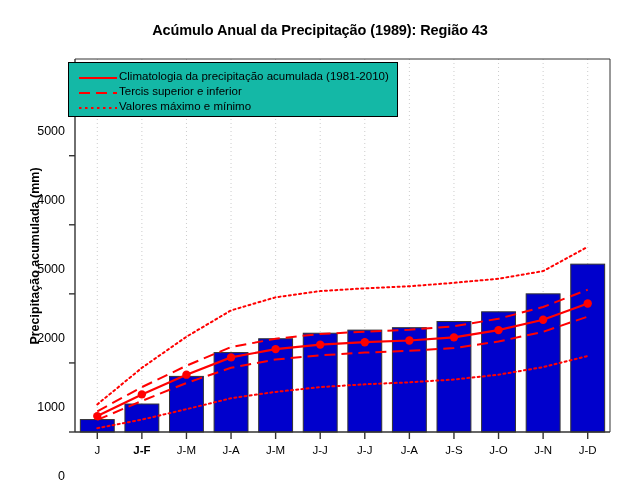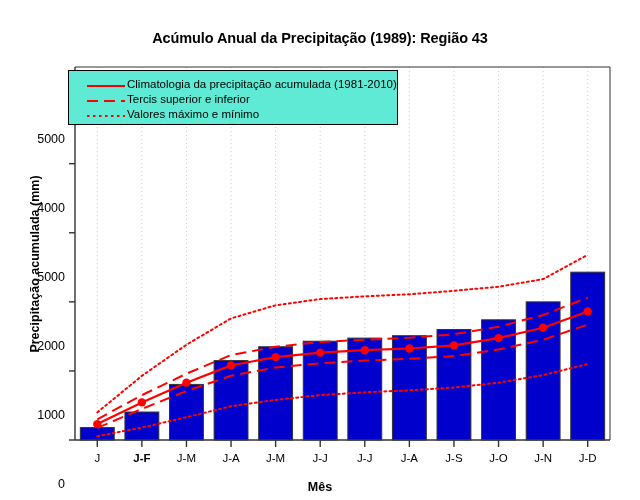--- a/index.html
+++ b/index.html
@@ -10,21 +10,21 @@
   body {
     width: 640px;
     height: 500px;
     font-family: "Liberation Sans", sans-serif;
     color: #000000;
     overflow: hidden;
     position: relative;
   }
   #chart-root {
     position: absolute;
-    left: 0; top: 12px;
+    left: 0; top: 4px;
     width: 640px;
     height: 386px;
   }
   #chart-title {
     position: absolute;
     left: 0;
     top: 18px;
     width: 640px;
     text-align: center;
     font-size: 14.5px;
@@ -69,24 +69,24 @@
   #plot-svg {
     position: absolute;
     left: 0; top: 0;
   }
   #legend-box {
     position: absolute;
     left: 68px;
     top: 58px;
     width: 330px;
     height: 55px;
-    background: #5eead4;
+    background: #14b8a6;
     border: 1px solid #000000;
     box-sizing: border-box;
-    padding: 5px 0 0 8px;
+    padding: 5px 0 0 0;
   }
   .legend-row {
     height: 15px;
     display: flex;
     align-items: center;
   }
   .legend-key {
     width: 42px;
     margin-left: 8px;
     height: 12px;
@@ -108,21 +108,20 @@
   }
 </style>
 </head>
 <body>
 
 <div id="chart-root">
 
   <div id="chart-title">Acúmulo Anual da Precipitação (1989): Região 43</div>
 
   <div id="y-axis-title">Precipitação acumulada (mm)</div>
-  <div id="x-axis-title">Mês</div>
 
   <svg id="plot-svg" width="640" height="500">
       <line x1="97.29166666666667" y1="55" x2="97.29166666666667" y2="428" stroke="#cccccc" stroke-width="1" stroke-dasharray="1,3"></line>
       <line x1="141.875" y1="55" x2="141.875" y2="428" stroke="#cccccc" stroke-width="1" stroke-dasharray="1,3"></line>
       <line x1="186.45833333333334" y1="55" x2="186.45833333333334" y2="428" stroke="#cccccc" stroke-width="1" stroke-dasharray="1,3"></line>
       <line x1="231.04166666666669" y1="55" x2="231.04166666666669" y2="428" stroke="#cccccc" stroke-width="1" stroke-dasharray="1,3"></line>
       <line x1="275.625" y1="55" x2="275.625" y2="428" stroke="#cccccc" stroke-width="1" stroke-dasharray="1,3"></line>
       <line x1="320.20833333333337" y1="55" x2="320.20833333333337" y2="428" stroke="#cccccc" stroke-width="1" stroke-dasharray="1,3"></line>
       <line x1="364.7916666666667" y1="55" x2="364.7916666666667" y2="428" stroke="#cccccc" stroke-width="1" stroke-dasharray="1,3"></line>
       <line x1="409.375" y1="55" x2="409.375" y2="428" stroke="#cccccc" stroke-width="1" stroke-dasharray="1,3"></line>

